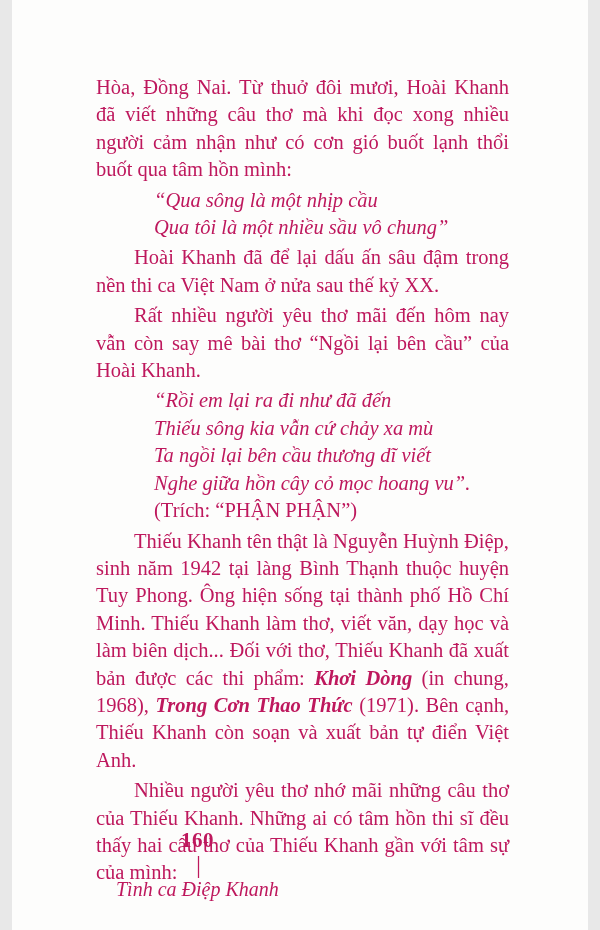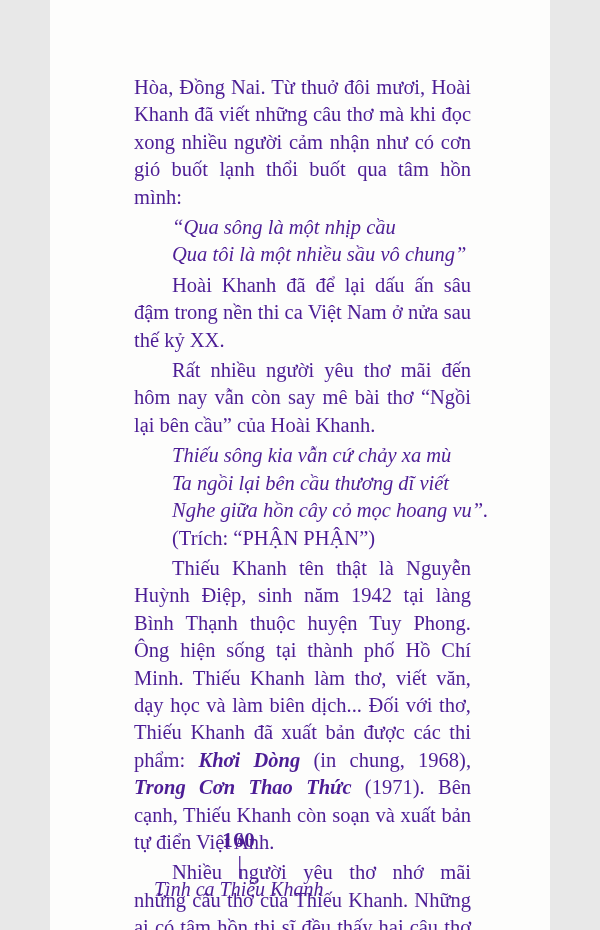--- a/index.html
+++ b/index.html
@@ -1,38 +1,38 @@
 <!DOCTYPE html>
 <html><head>
 <meta charset="utf-8">
 <style>
   html, body { margin: 0; padding: 0; background: #e8e8e8; }
   .page {
     position: relative;
-    width: 500px;
+    width: 576px;
     height: 930px;
     margin: 0 auto;
     background: #fdfdfc;
-    color: #4c1d95;
+    color: #be185d;
     font-family: "Liberation Serif", "DejaVu Serif", serif;
     box-sizing: border-box;
     padding: 74px 79px 12px 84px;
     overflow: hidden;
   }
   .body-text {
     font-size: 20.5px;
     line-height: 27.4px;
     text-align: justify;
   }
   .block { margin: 0; }
   .block + .block { margin-top: 3px; }
   p.para { text-indent: 38px; }
   p.para.no-indent { text-indent: 0; }
   .verse {
-    margin-left: 38px;
+    margin-left: 58px;
     font-style: italic;
     text-align: left;
   }
   .verse-line { white-space: nowrap; }
   .verse-citation { font-style: normal; }
   .inline-italic { font-style: italic; font-weight: bold; }
   .footer {
     position: absolute;
     left: 104px;
     top: 828px;
@@ -70,30 +70,31 @@
     <div class="block verse">
       <div class="verse-line">“Qua sông là một nhịp cầu</div>
       <div class="verse-line">Qua tôi là một nhiều sầu vô chung”</div>
     </div>
 
     <p class="block para">Hoài Khanh đã để lại dấu ấn sâu đậm trong nền thi ca Việt Nam ở nửa sau thế kỷ XX.</p>
 
     <p class="block para">Rất nhiều người yêu thơ mãi đến hôm nay vẫn còn say mê bài thơ “Ngồi lại bên cầu” của Hoài Khanh.</p>
 
     <div class="block verse">
+      <div class="verse-line">“Rồi em lại ra đi như đã đến</div>
       <div class="verse-line">Thiếu sông kia vẫn cứ chảy xa mù</div>
       <div class="verse-line">Ta ngồi lại bên cầu thương dĩ viết</div>
       <div class="verse-line">Nghe giữa hồn cây cỏ mọc hoang vu”.</div>
       <div class="verse-citation">(Trích: “PHẬN PHẬN”)</div>
     </div>
 
     <p class="block para"><span>Thiếu Khanh tên thật là Nguyễn Huỳnh Điệp, sinh năm 1942 tại làng Bình Thạnh thuộc huyện Tuy Phong. Ông hiện sống tại thành phố Hồ Chí Minh. Thiếu Khanh làm thơ, viết văn, dạy học và làm biên dịch... Đối với thơ, Thiếu Khanh đã xuất bản được các thi phẩm: </span><span class="inline-italic">Khơi Dòng</span><span> (in chung, 1968), </span><span class="inline-italic">Trong Cơn Thao Thức</span><span> (1971). Bên cạnh, Thiếu Khanh còn soạn và xuất bản tự điển Việt Anh.</span></p>
 
     <p class="block para">Nhiều người yêu thơ nhớ mãi những câu thơ của Thiếu Khanh. Những ai có tâm hồn thi sĩ đều thấy hai câu thơ của Thiếu Khanh gần với tâm sự của mình:</p>
 
   </main>
 
   <footer class="footer">
     <span class="page-num">160</span>
     <span class="sep">|</span>
-    <span class="book-title">Tình ca Thiếu Khanh</span>
+    <span class="book-title">Tình ca Điệp Khanh</span>
   </footer>
 </div>
 
 </body></html>

